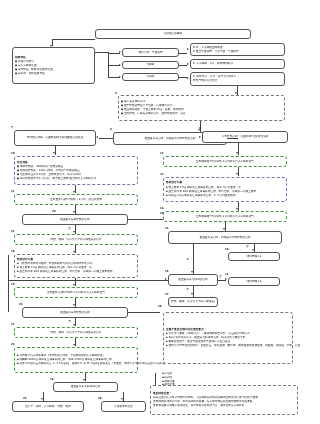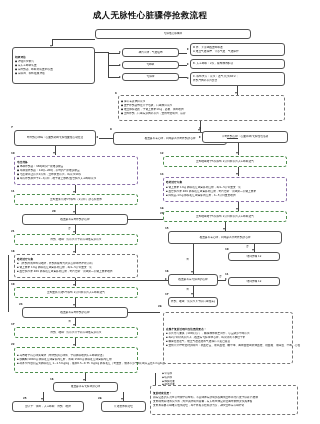--- a/index.html
+++ b/index.html
@@ -56,21 +56,20 @@
 
   .legend{position:absolute;font-size:2.5px;line-height:1.5;color:#111;}
   .legend span{display:block;white-space:nowrap;}
   .legend span:before{content:"\25C6";margin-right:.6px;}
 </style>
 </head>
 <body>
 
 <div id="canvas">
 
-  <div class="t title">成人无脉性心脏骤停抢救流程</div>
 
   <div class="t box rounded" style="left:95px;top:29px;width:156px;height:10px;">
     <span class="plain">无脉性心脏骤停</span>
   </div>
   <div class="t ln lnv" style="left:52px;top:39px;height:7px;"></div>
   <div class="t ln lnh" style="left:52px;top:39px;width:43px;"></div>
   <div class="t ar ard" style="left:50.4px;top:45px;"></div>
 
   <div class="t box col rounded" style="left:12px;top:47px;width:83px;height:37px;">
     <span class="hd">初级评估</span>

